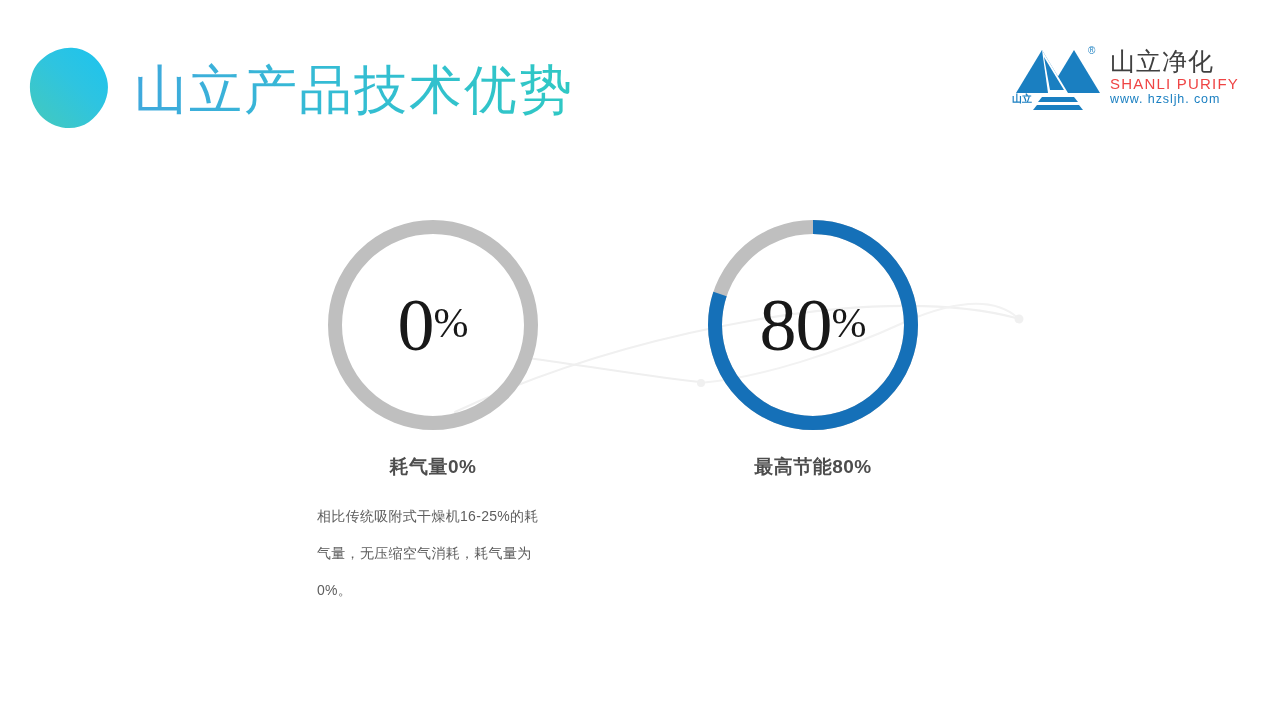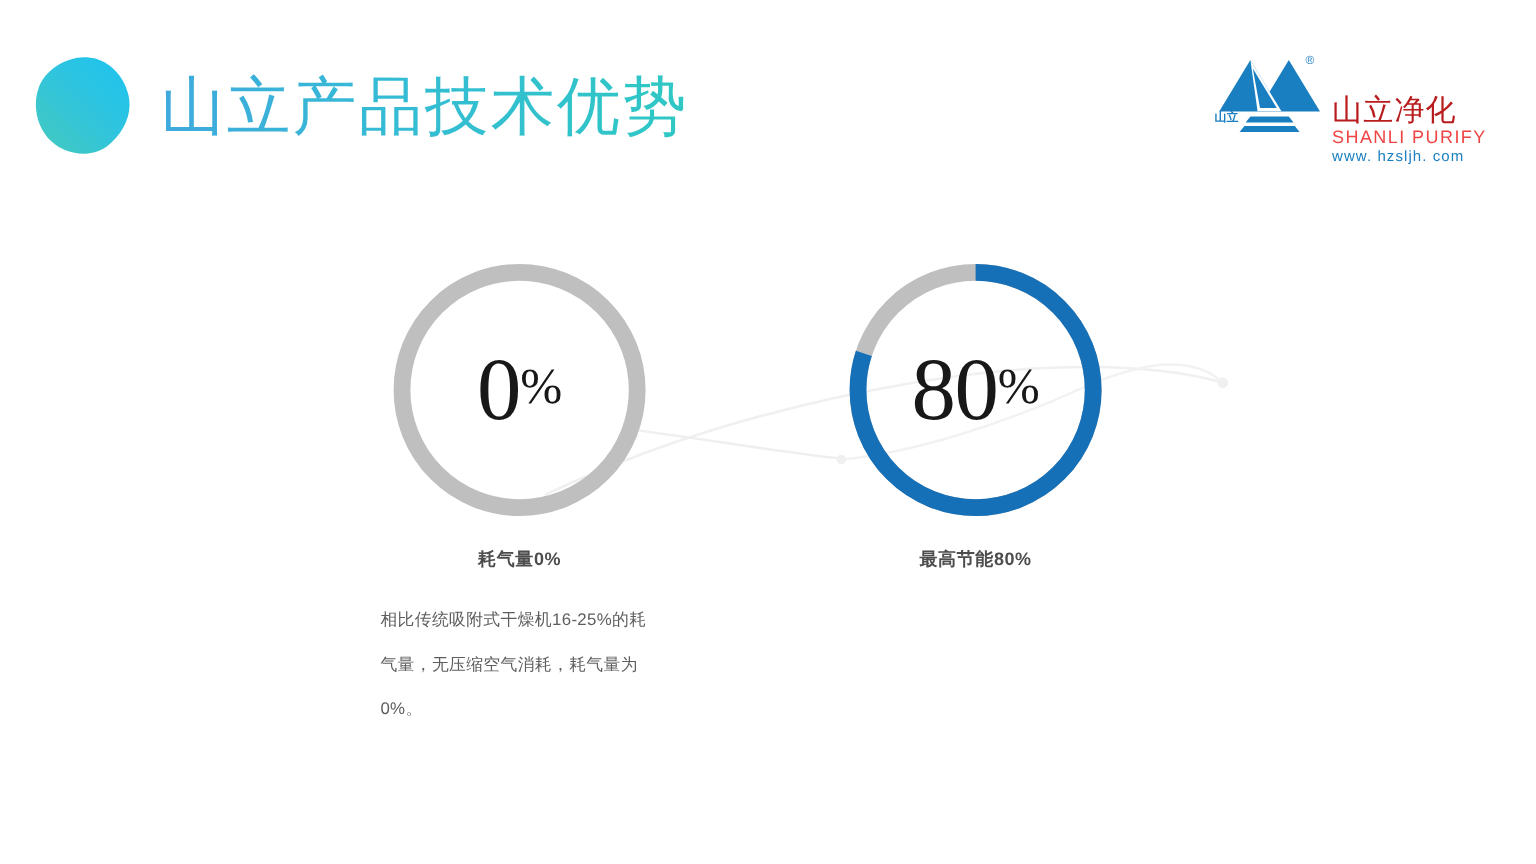--- a/index.html
+++ b/index.html
@@ -105,25 +105,24 @@
     line-height: 11px;
     font-weight: bold;
   }
   #logo-text {
     margin-left: 6px;
     padding-top: 4px;
   }
   #logo-cn {
     font-size: 25px;
     line-height: 27px;
-    color: #b91c1c;
+    color: #404040;
     letter-spacing: 1px;
     font-weight: 500;
     white-space: nowrap;
-    margin-top: 31px;
   }
   #logo-en {
     font-size: 15px;
     line-height: 17px;
     color: #ef4444;
     letter-spacing: 1.2px;
     white-space: nowrap;
   }
   #logo-url {
     font-size: 12.5px;
@@ -180,21 +179,21 @@
     letter-spacing: -1px;
   }
   .donut-pct {
     font-size: 42px;
     padding-bottom: 4px;
   }
 
   .metric-heading {
     margin-top: 19px;
     text-align: center;
-    font-size: 15px;
+    font-size: 19px;
     line-height: 24px;
     font-weight: bold;
     color: #4d4d4d;
     letter-spacing: 0.5px;
   }
 
   .metric-body {
     margin: 19px auto 0;
     width: 232px;
     font-size: 14px;

